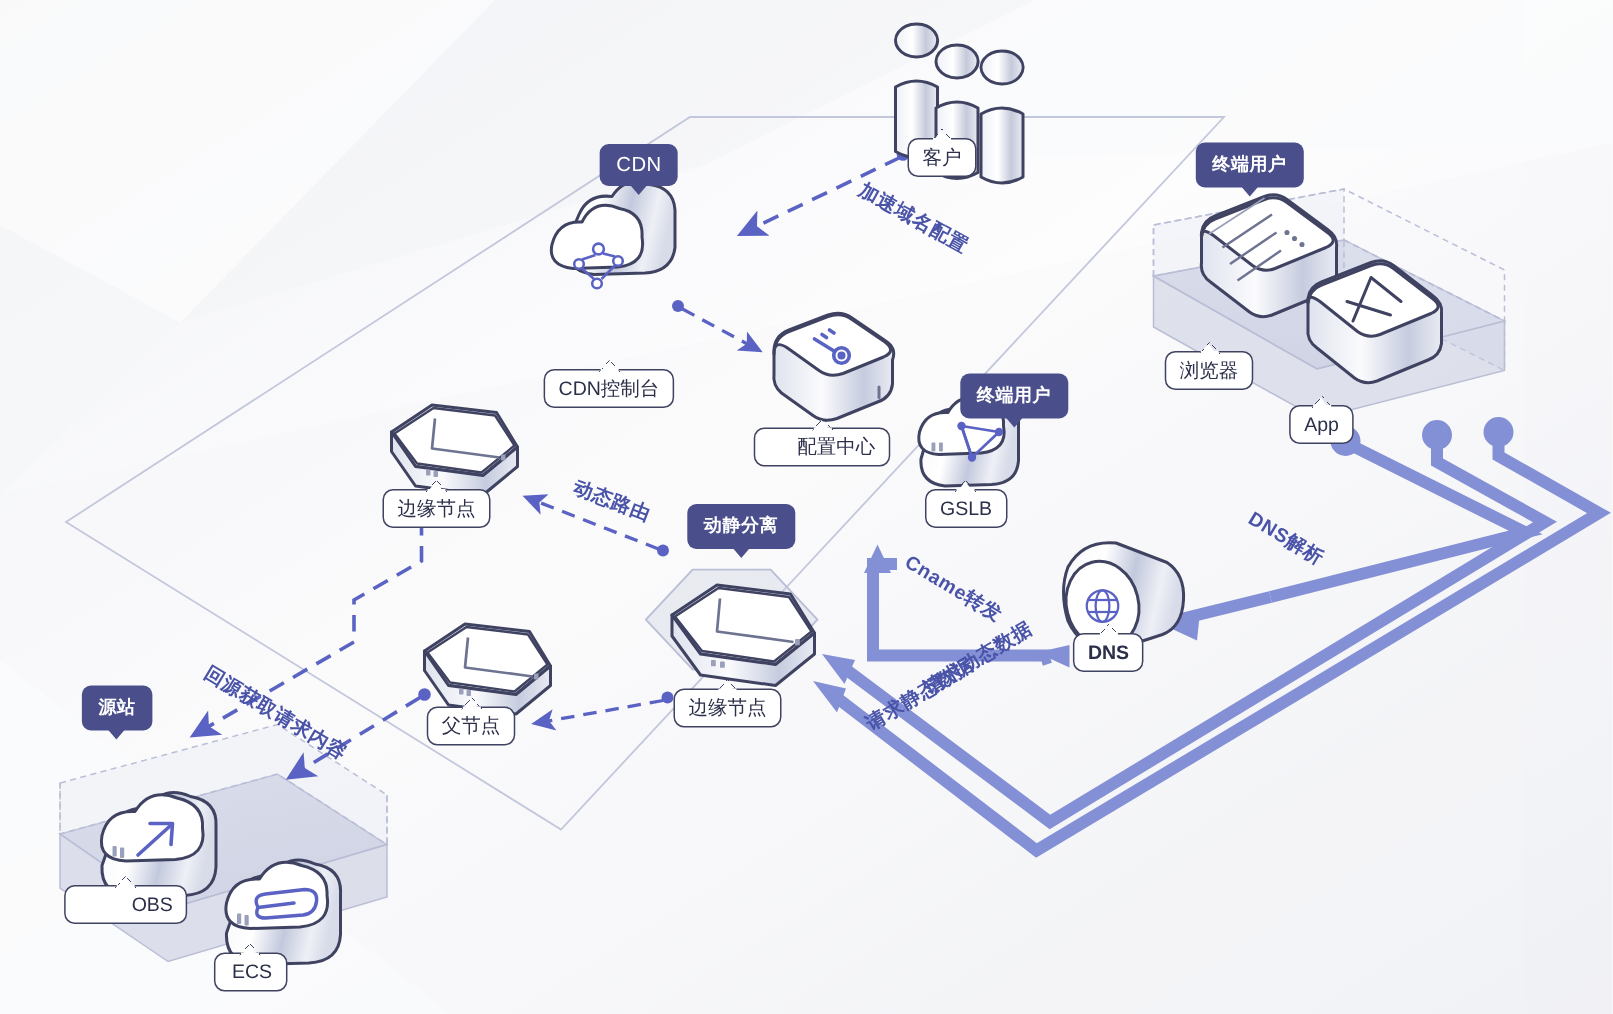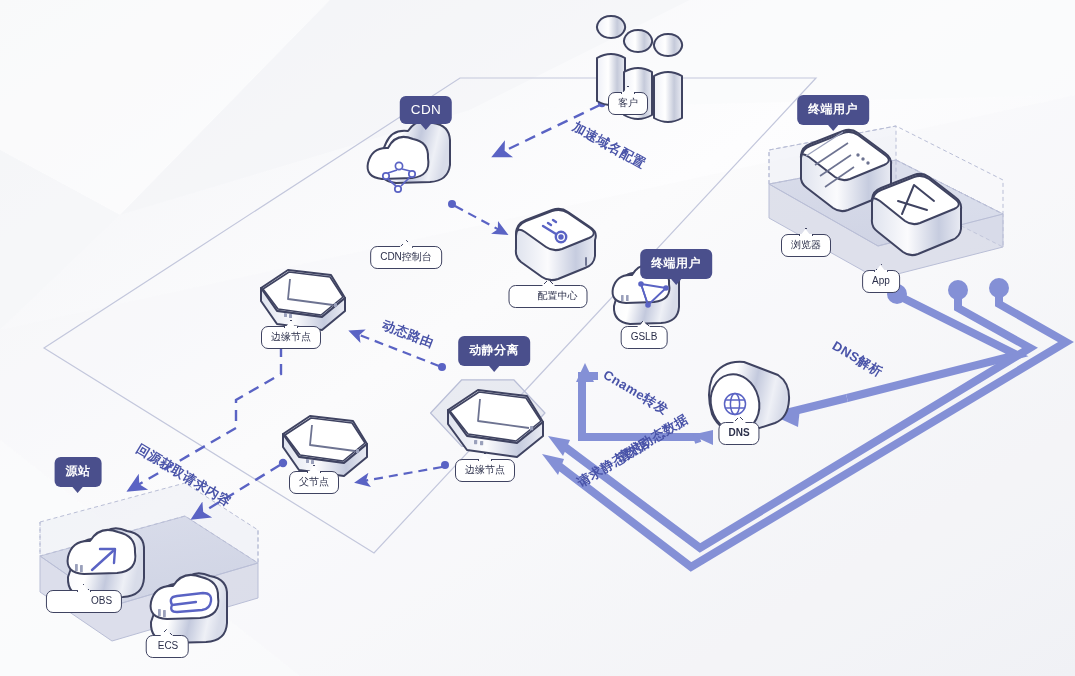--- a/index.html
+++ b/index.html
@@ -13,21 +13,21 @@
   #stage{position:absolute;inset:0;width:1075px;height:676px;}
   #svgroot{position:absolute;left:0;top:0;width:1075px;height:676px;}
 
   
   .callout{
     position:absolute;
     background:#ffffff;
     border:1.3px solid #3f4361;
     border-radius:7px;
     color:#2b2f4a;
-    font-size:10px;
+    font-size:13px;
     line-height:1;
     padding:5px 9px 6px;
     white-space:nowrap;
     transform:translate(-50%,0);
     z-index:40;
   }
   .callout::before{
     content:"";
     position:absolute;
     left:50%;top:-6px;margin-left:-6px;

